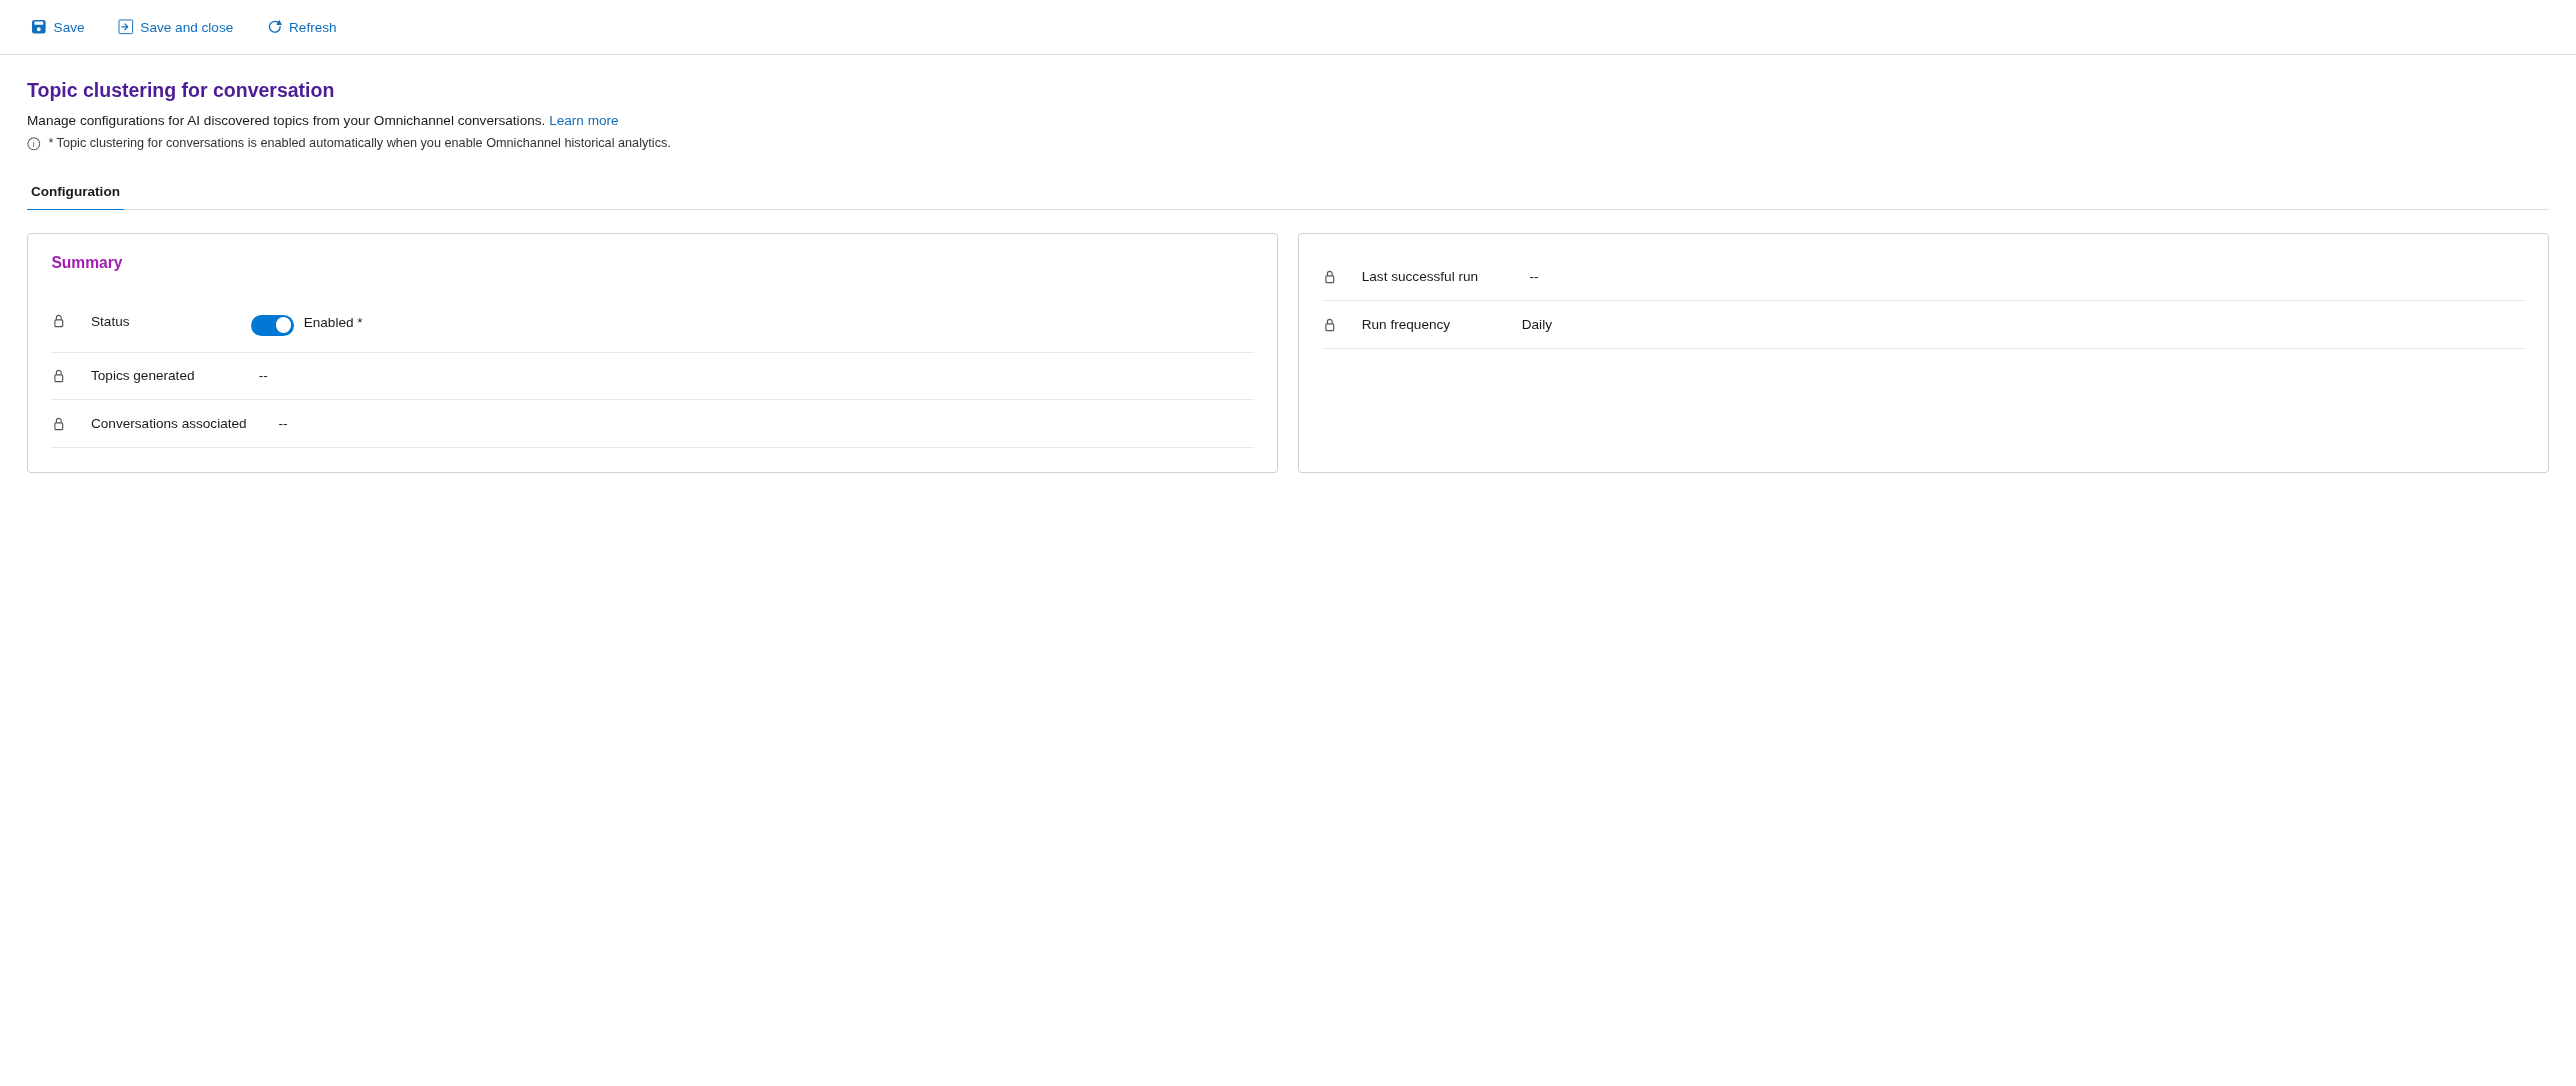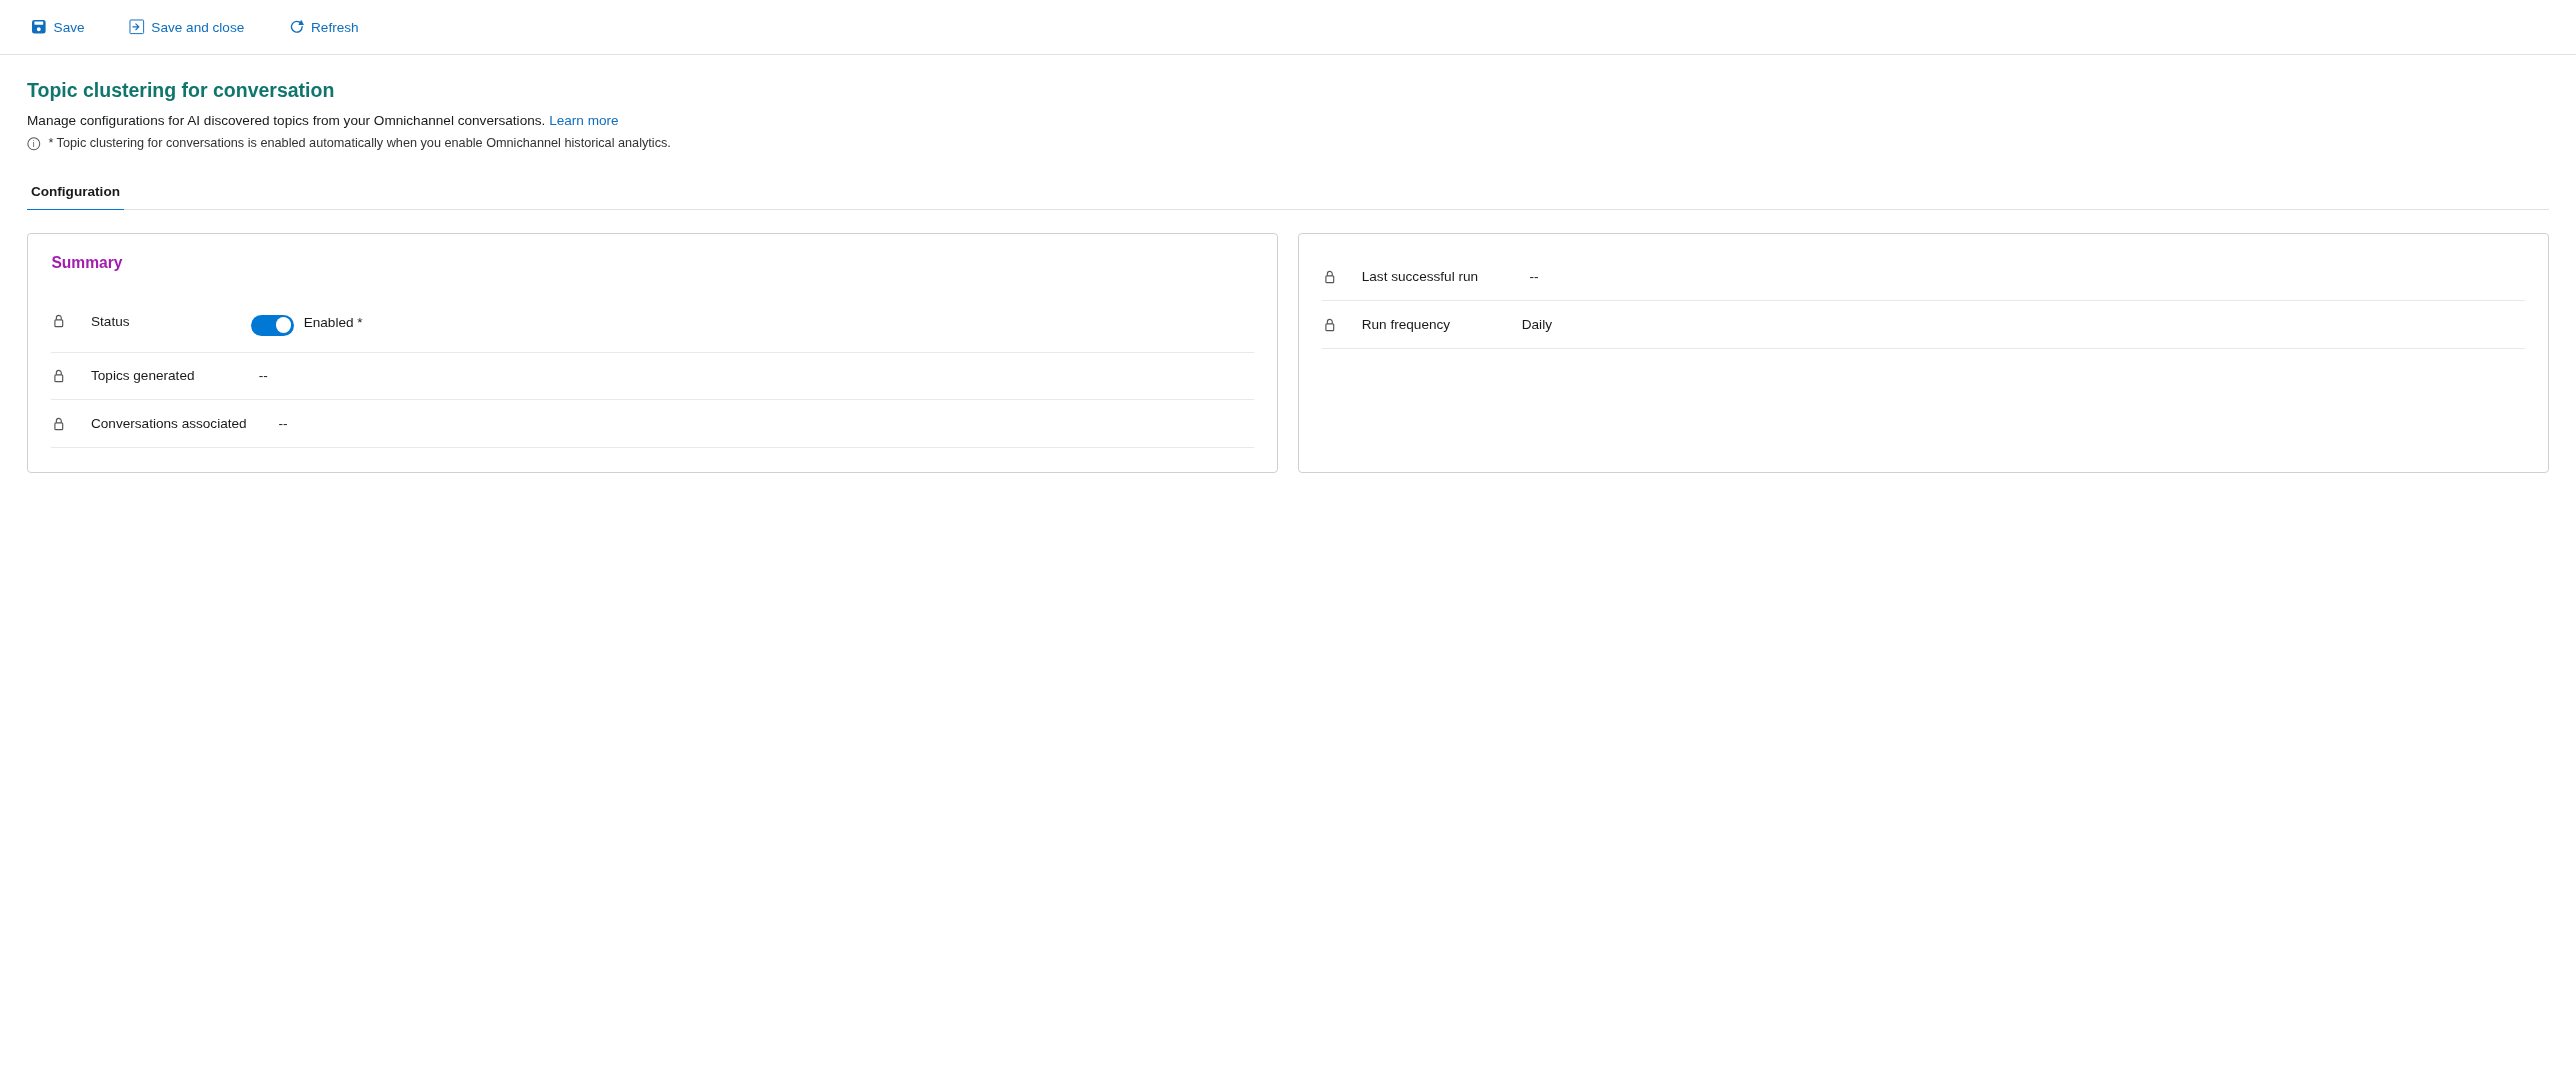--- a/index.html
+++ b/index.html
@@ -13,21 +13,21 @@
       background: #ffffff;
       color: #1a1a1a;
       font-size: 13.6px;
     }
 
     .toolbar {
       display: flex;
       align-items: flex-end;
       padding: 13.6px 19.5px;
       border-bottom: 1px solid #e0e0e0;
-      gap: 21px;
+      gap: 10px;
     }
 
     .toolbar-btn {
       display: flex;
       align-items: center;
       gap: 6.8px;
       padding: 5.8px 11.7px;
       background: none;
       border: none;
       cursor: pointer;
@@ -40,21 +40,21 @@
       flex-shrink: 0;
     }
 
     .content {
       padding: 23.4px 27px;
     }
 
     .page-title {
       font-size: 19.5px;
       font-weight: 600;
-      color: #0f766e;
+      color: #4c1d95;
       margin-bottom: 11.7px;
     }
 
     .description {
       font-size: 13.6px;
       color: #1a1a1a;
       margin-bottom: 7.8px;
     }
 
     .description a {

